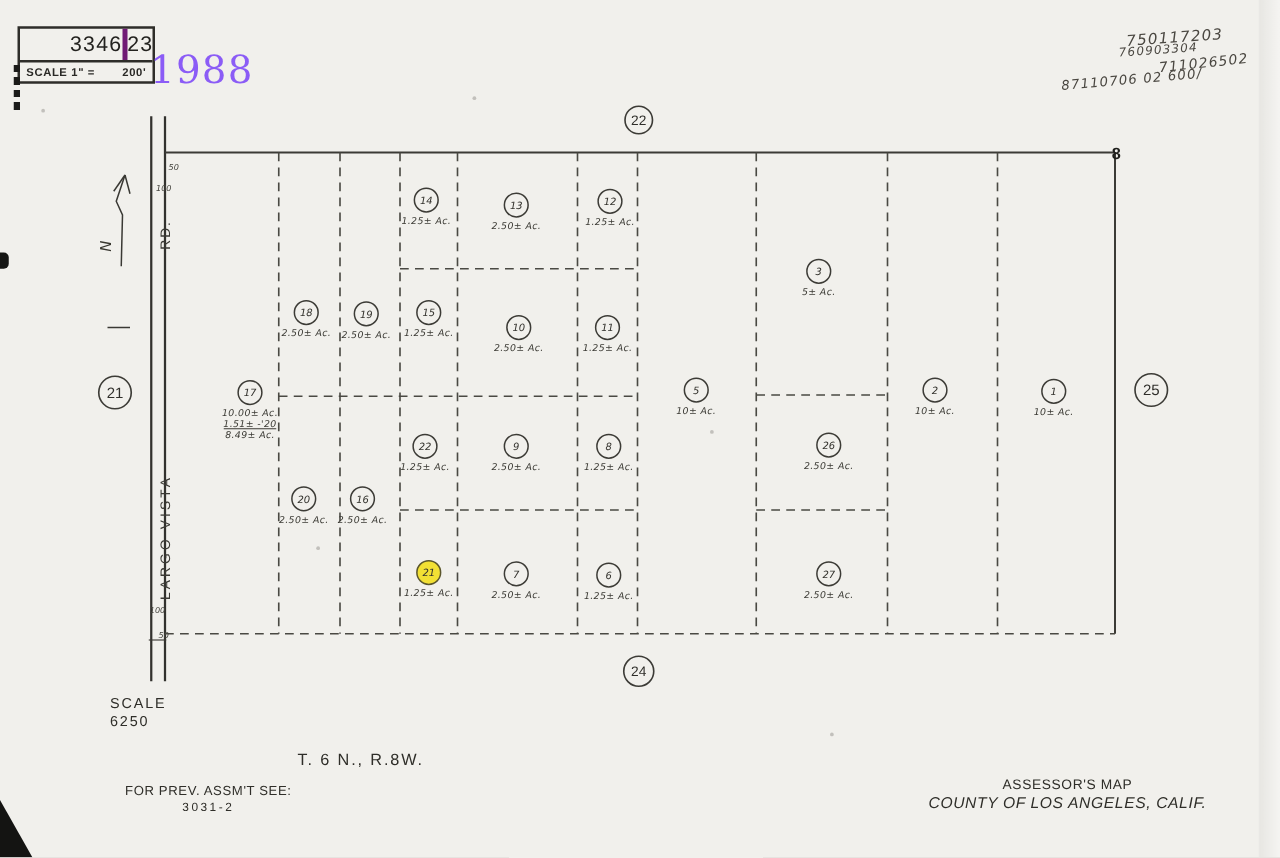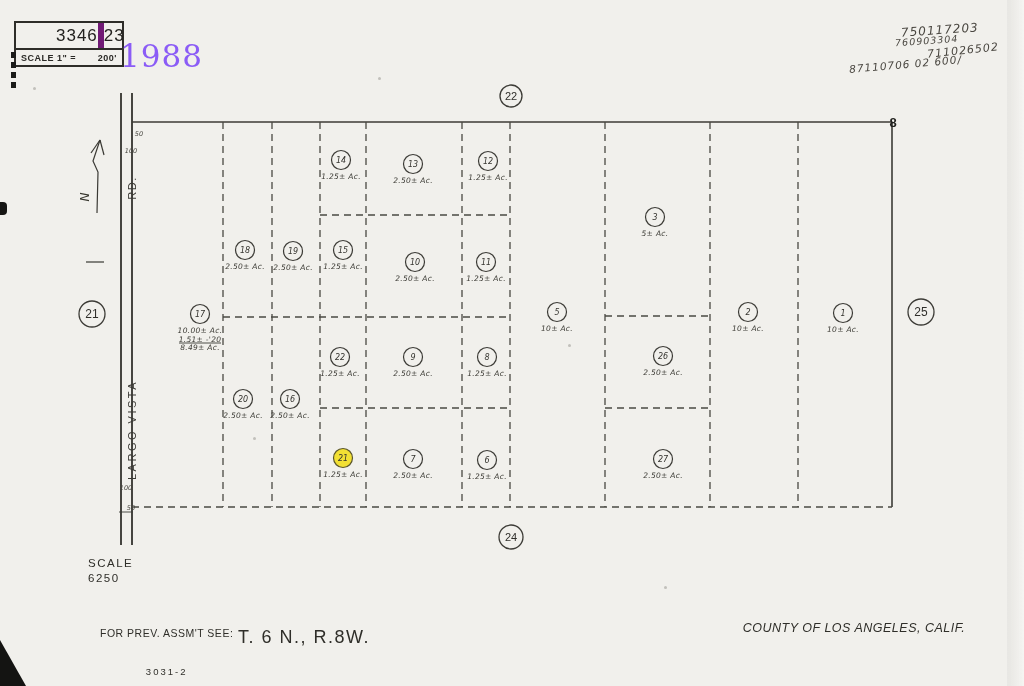--- a/index.html
+++ b/index.html
@@ -2,21 +2,21 @@
 <html><head>
 <meta charset="utf-8">
 <style>
   html,body{margin:0;padding:0;background:#dddcd8;}
   .page{position:relative;width:1024px;height:686px;background:#f1f0ec;overflow:hidden;
         font-family:"Liberation Sans",sans-serif;color:#35342f;}
   
   .title-block{position:absolute;left:14px;top:21px;width:106px;border:2px solid #2e2d29;background:transparent;}
   .tb-row{display:flex;border-bottom:2px solid #2e2d29;height:25px;}
   .tb-cell{display:flex;align-items:center;justify-content:center;font-size:17px;letter-spacing:1px;color:#23221f;}
-  .tb-book{width:58px;border-right:6px solid #701a75;padding-left:40px;}
+  .tb-book{width:58px;border-right:4px solid #701a75;padding-left:40px;}
   .tb-page{flex:1;border-radius:10px;}
   .tb-scale{display:flex;justify-content:space-between;align-items:center;height:15px;padding:0 5px;
             font-size:9px;font-weight:bold;letter-spacing:.5px;color:#2a2926;}
   
   .year{position:absolute;left:120px;top:38px;font-family:"DejaVu Serif",serif;font-size:31px;
         color:#8b5cf6;letter-spacing:1px;}
   
   .hand-layer{position:absolute;inset:0;pointer-events:none;}
   .hand{position:absolute;font-style:italic;color:#4a4741;white-space:nowrap;letter-spacing:1px;
         font-family:"DejaVu Sans",sans-serif;}
@@ -33,23 +33,23 @@
   text.acre{font:italic 7.5px "DejaVu Sans",sans-serif;fill:#3b3a34;text-anchor:middle;letter-spacing:.3px;}
   text.snum{font-family:"Liberation Sans",sans-serif;fill:#2f2e2a;text-anchor:middle;}
   circle.sc{fill:none;stroke:#3c3b36;stroke-width:1.3;}
   text.rotlab{font:11px "Liberation Sans",sans-serif;fill:#3a3934;text-anchor:middle;}
   text.northlab{font:italic 12px "DejaVu Sans",sans-serif;fill:#38372f;text-anchor:middle;}
   text.tick{font:italic 6.5px "DejaVu Sans",sans-serif;fill:#45443e;text-anchor:middle;}
   text.corner{font:bold 13px "Liberation Sans",sans-serif;fill:#1f1f1c;text-anchor:middle;}
   
   .blocktext{position:absolute;color:#2f2e29;}
   #code-block{left:88px;top:556px;font-size:11.5px;letter-spacing:1.5px;line-height:15px;}
-  #township{left:238px;top:627px;font-size:18px;letter-spacing:1.5px;}
+  #township{left:238px;top:600px;font-size:13px;letter-spacing:1.5px;}
   #prev{left:100px;top:626px;font-size:10.5px;letter-spacing:.5px;line-height:14px;text-align:center;}
-  #prev .sub{font-size:9.5px;letter-spacing:2px;margin-top:25px;}
+  #prev .sub{font-size:9.5px;letter-spacing:2px;}
   #assessor{left:723px;top:621px;width:262px;text-align:center;font-size:11px;line-height:14px;letter-spacing:.5px;}
   #assessor .line2{font-size:12.5px;font-style:italic;}
   
   .artifact{position:absolute;}
   .edge-dashes{left:11px;top:52px;width:5px;height:38px;
      background:repeating-linear-gradient(to bottom,#1b1b19 0 6px,transparent 6px 10px);}
   .edge-blob{left:0;top:202px;width:7px;height:13px;background:#161614;border-radius:0 4px 4px 0;}
   .corner-wedge{left:0;bottom:0;width:0;height:0;border-bottom:46px solid #141412;border-right:26px solid transparent;}
   .right-edge{left:1007px;top:0;width:17px;height:686px;
      background:linear-gradient(to right,rgba(0,0,0,.04),rgba(255,255,255,.35));border-left:1px solid rgba(0,0,0,.05);}
@@ -252,20 +252,21 @@
   <div class="blocktext" id="code-block">
     <div>SCALE</div>
     <div>6250</div>
   </div>
   <div class="blocktext" id="township">T. 6 N., R.8W.</div>
   <div class="blocktext" id="prev">
     <div>FOR PREV. ASSM'T SEE:</div>
     <div class="sub">3031-2</div>
   </div>
   <div class="blocktext" id="assessor">
+    <div>ASSESSOR'S MAP</div>
     <div class="line2">COUNTY OF LOS ANGELES, CALIF.</div>
   </div>
 
   <div class="artifact edge-dashes"></div>
   <div class="artifact edge-blob"></div>
   <div class="artifact corner-wedge"></div>
   <div class="artifact right-edge"></div>
   <div class="artifact speck" style="left:33px;top:87px"></div>
   <div class="artifact speck" style="left:378px;top:77px"></div>
   <div class="artifact speck" style="left:568px;top:344px"></div>

